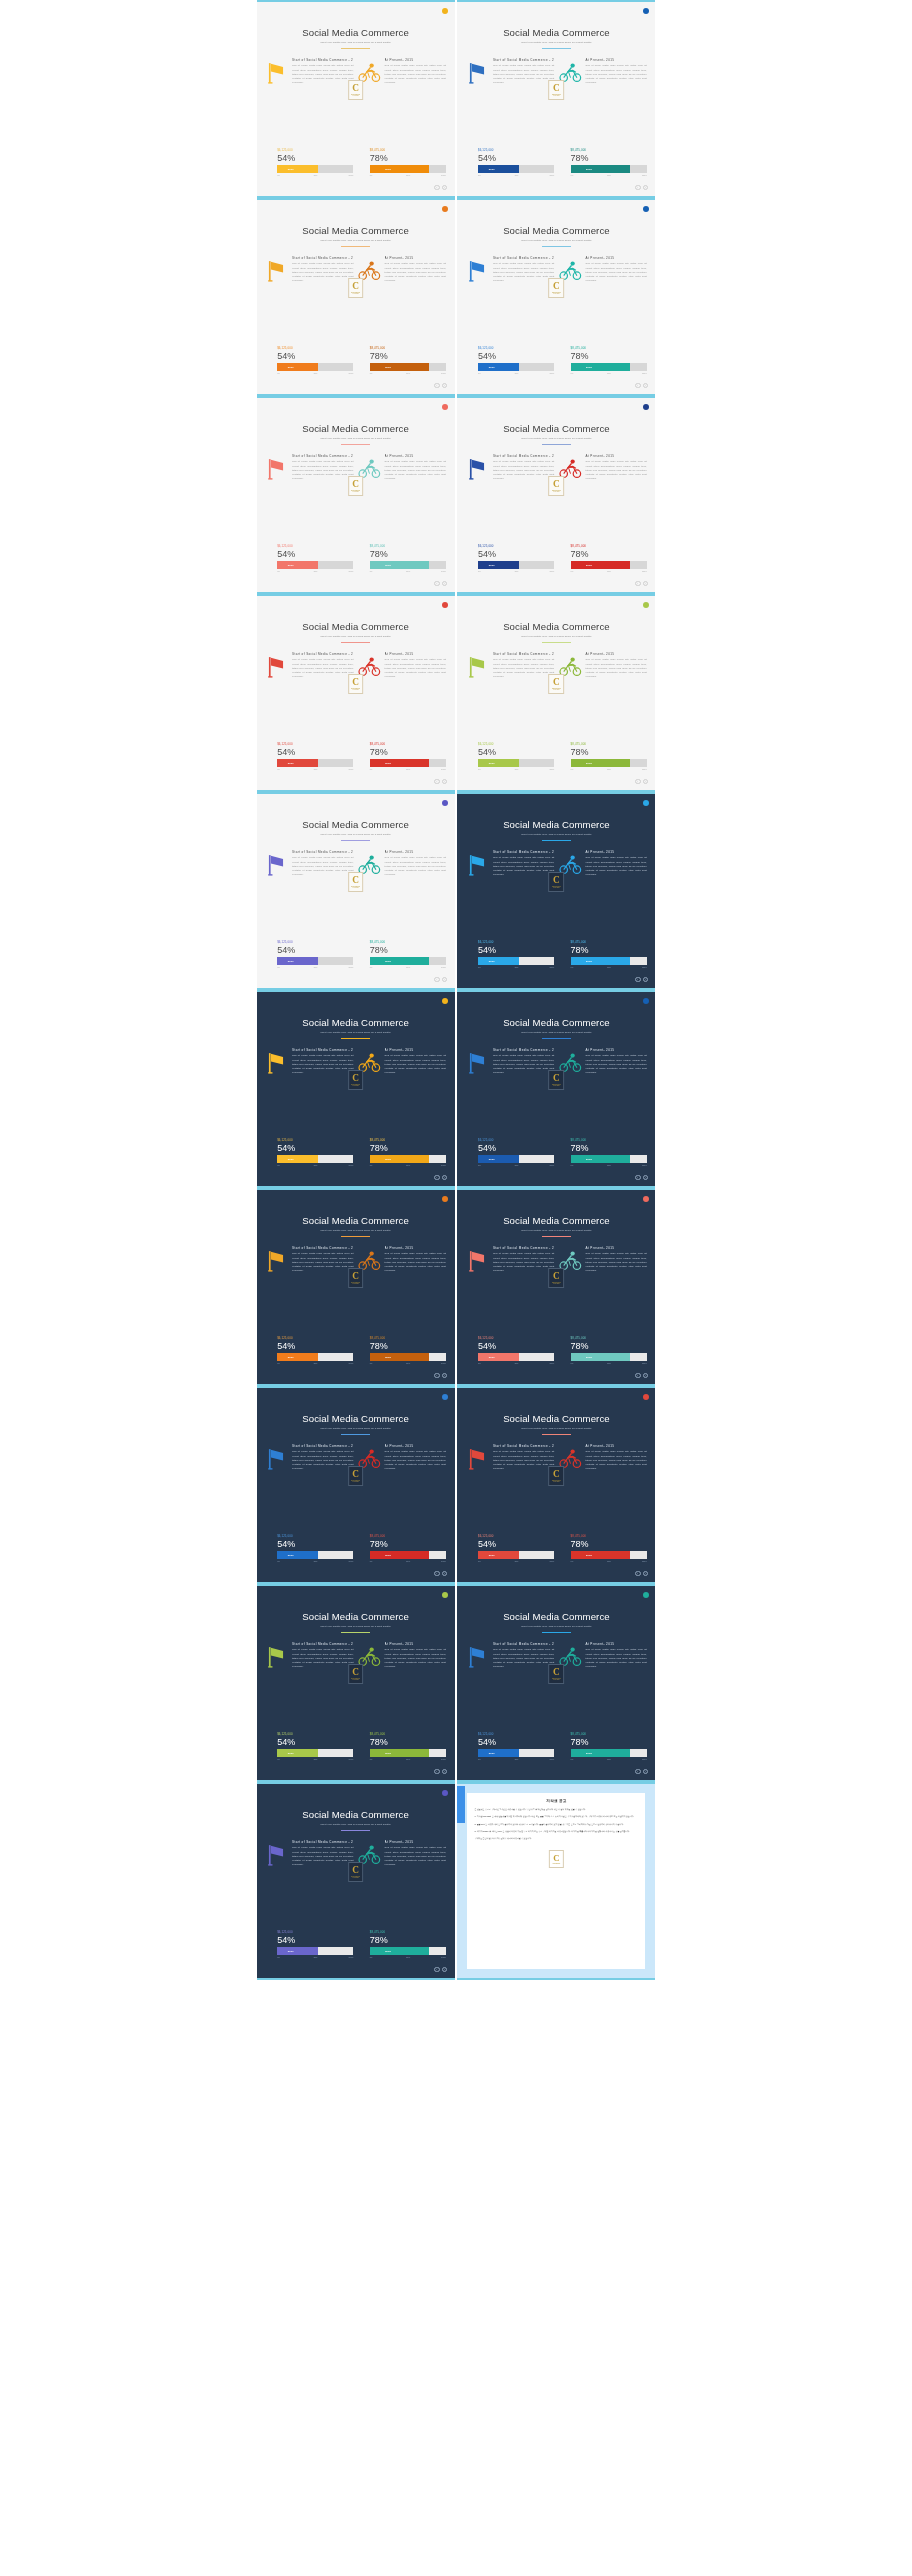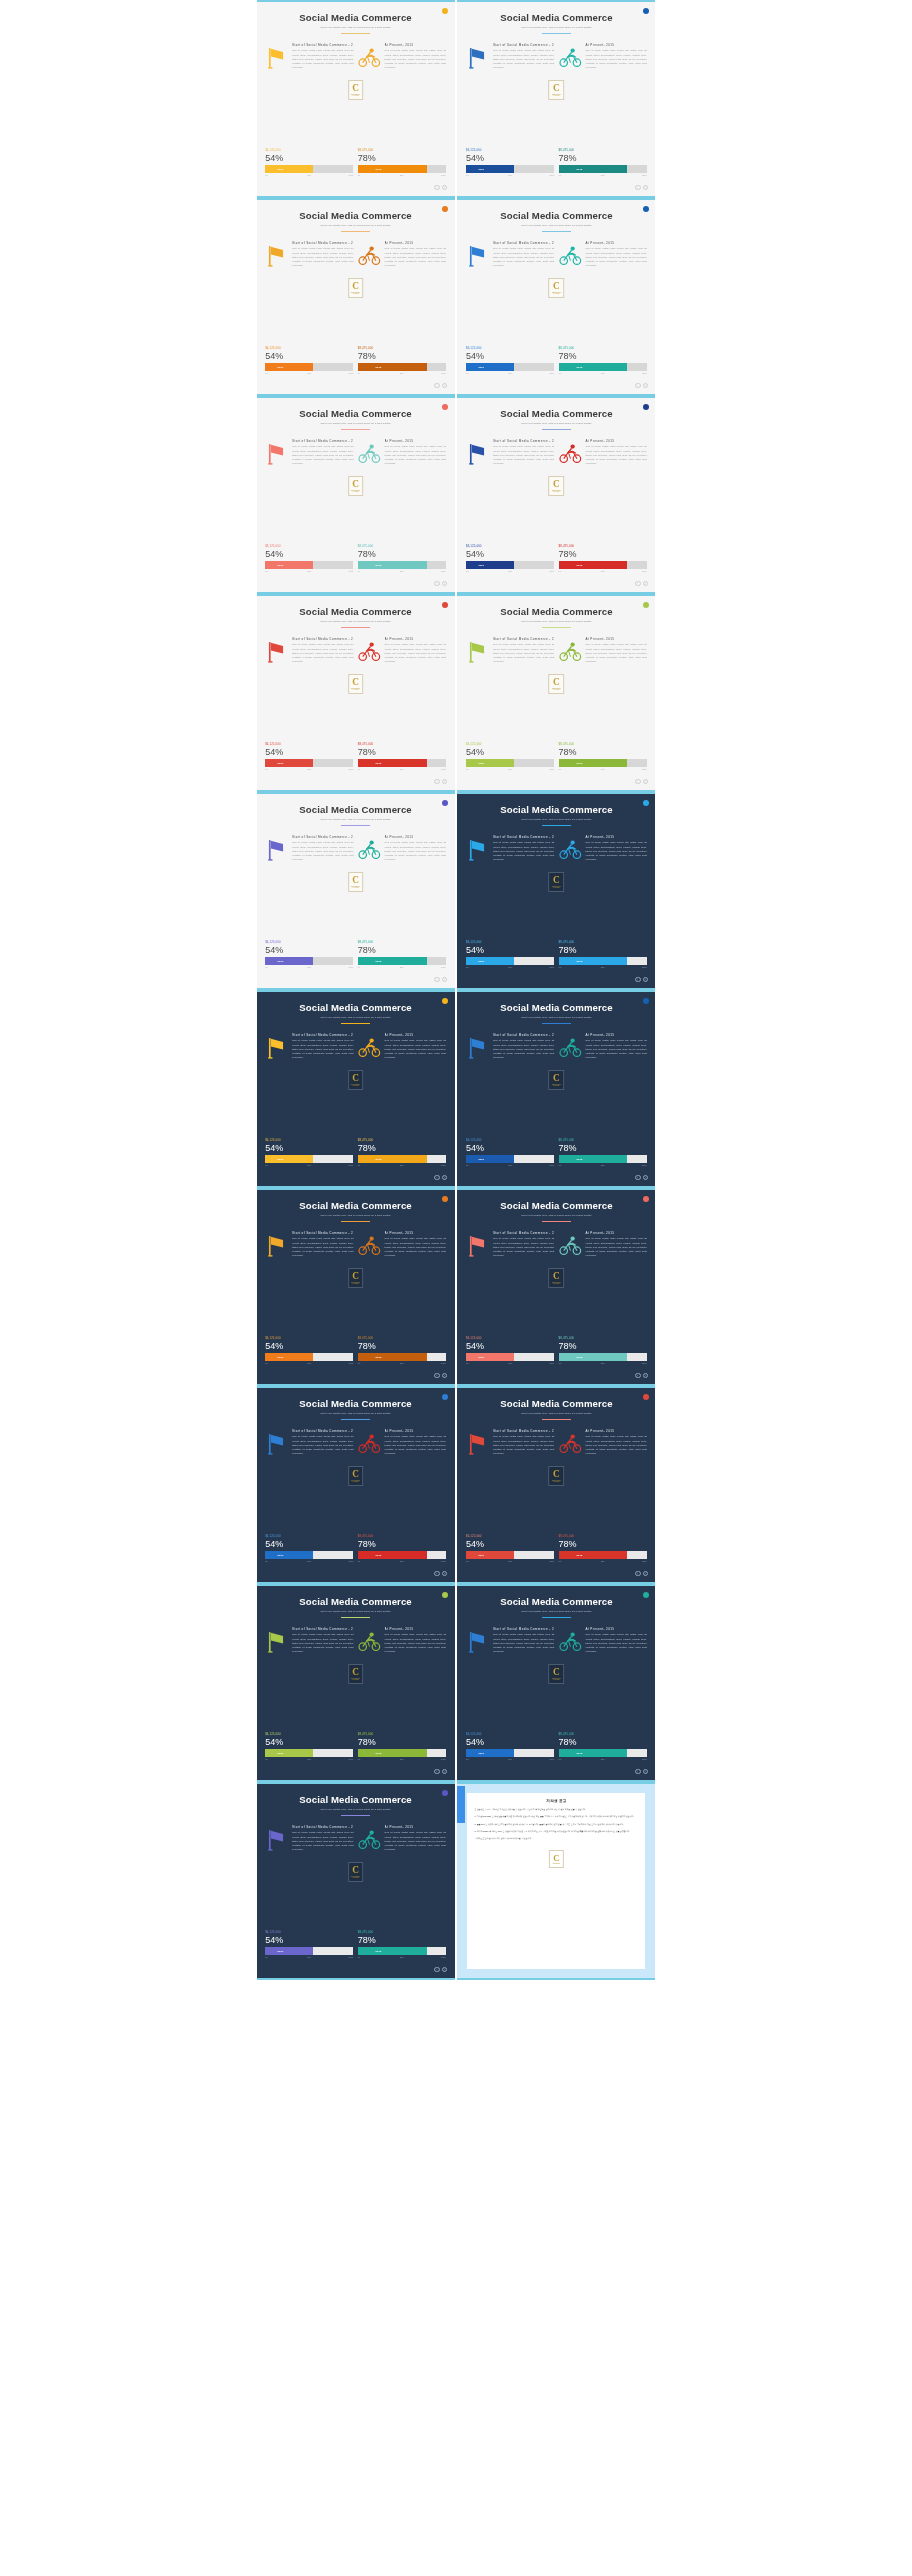--- a/index.html
+++ b/index.html
@@ -33,22 +33,22 @@
     padding: 6.4px 8.6px 4.3px 8.6px;
     display: flex;
     flex-direction: column;
   }
   
   .title {
     text-align: center;
     font-size: 9.6px;
     letter-spacing: 0.1px;
     color: #3b3b3b;
-    margin-top: 2px;
-    font-weight: 700;
+    margin-top: 17px;
+    font-weight: 400;
   }
   .dark .title { color: #ffffff; }
   .subtitle {
     text-align: center;
     font-size: 2.4px;
     color: #8b8b8b;
     margin-top: 2.9px;
     letter-spacing: 0.04px;
   }
   .dark .subtitle { color: #b7c3d2; }
@@ -138,21 +138,21 @@
   }
   .badge .cap2 { font-size: 1.2px; color:#c0a14a; }
 
   
   .stats {
     display: flex;
     gap: 4.3px;
     margin-top: auto;
     margin-bottom: 11.4px;
   }
-  .stat { flex: 1 1 50%; min-width: 0; }
+  .stat { flex: 1 1 50%; min-width: 0; margin-left: 12px; }
   .money {
     font-size: 2.9px;
     letter-spacing: 0.1px;
     color: #eab947;
   }
   .pct {
     font-size: 9px;
     color: #4c4c4c;
     line-height: 1.15;
     margin-top: 0.7px;

